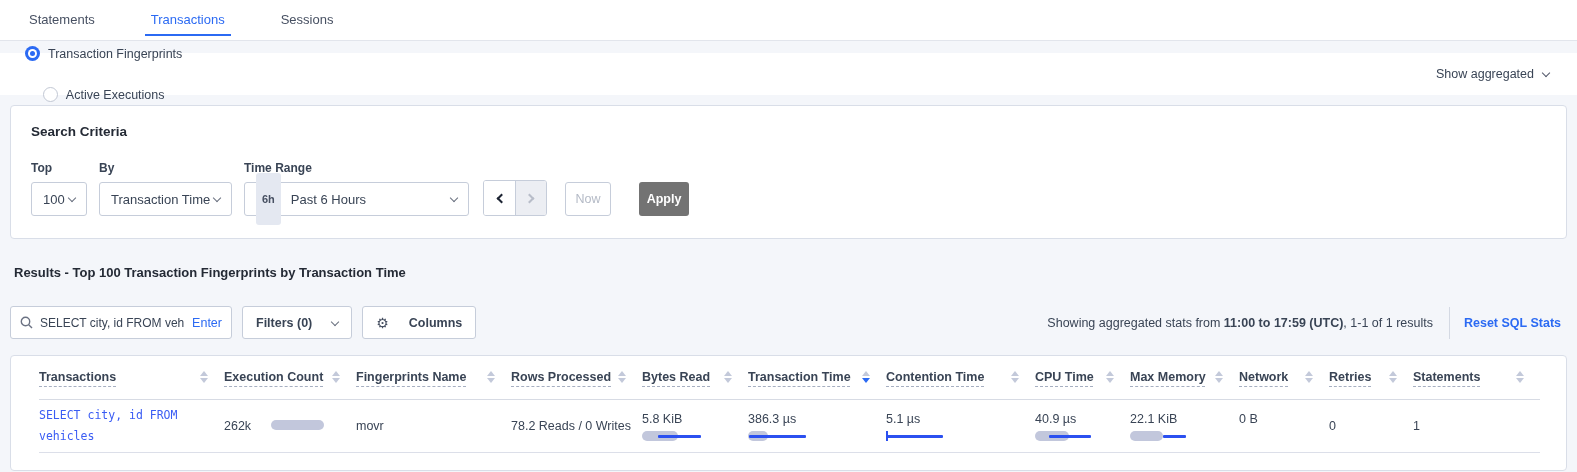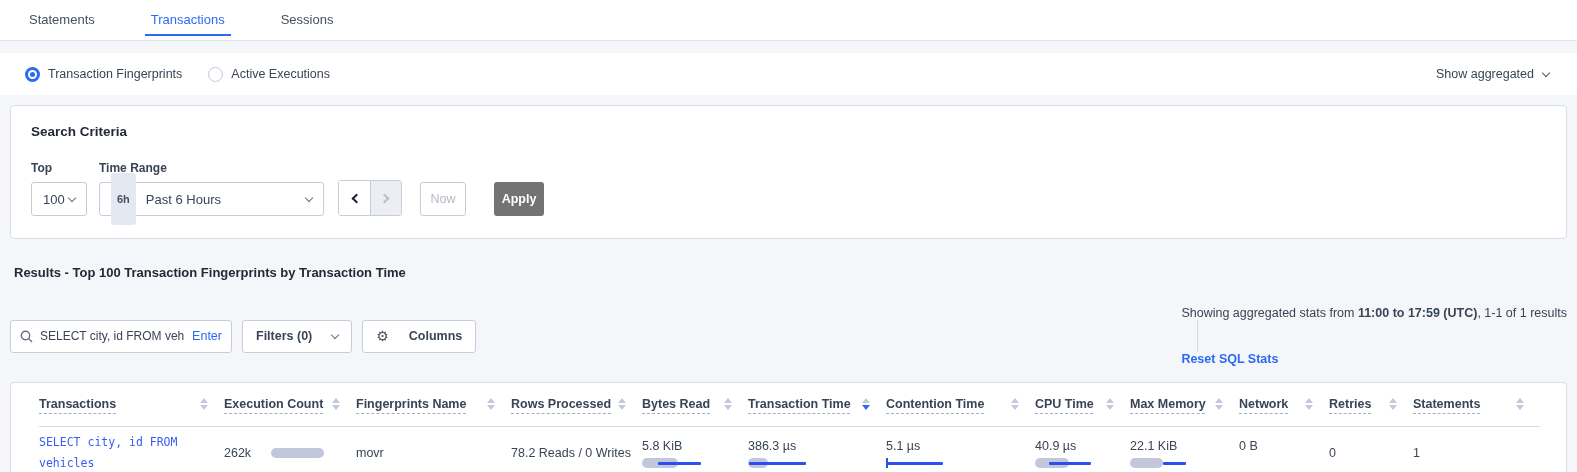--- a/index.html
+++ b/index.html
@@ -9,21 +9,21 @@
   
   .tabbar { background:#fff; padding:12px 0 0 0; border-bottom:1px solid #e2e5ec; }
   .tabbar-inner { display:flex; gap:44px; padding-left:23px; }
   .tab { font-size:13px; color:#475062; padding:0 6px 7px 6px; border-bottom:2px solid transparent;
     margin-bottom:4px; cursor:pointer; }
   .tab.active { color:#2b6af3; border-bottom-color:#2b6af3; font-weight:400; }
 
   
   .radio-strip { background:#fff; margin-top:12px; height:42px; display:flex; align-items:center;
     padding:0 28px 0 25px; justify-content:space-between; }
-  .radio-group { display:flex; align-items:center; gap:26px; }
+  .radio-group { display:flex; align-items:center; gap:26px;flex-direction:column; }
   .radio-opt { display:flex; align-items:center; gap:8px; font-size:12.5px; color:#394455; cursor:pointer; }
   .radio-circle { width:15px; height:15px; border-radius:50%; border:1px solid #c2c8d4; background:#fff; position:relative; }
   .radio-opt.selected .radio-circle { border:none; background:#2b6af3; }
   .radio-opt.selected .radio-circle::before { content:""; position:absolute; left:3px; top:3px; width:9px; height:9px;
     border-radius:50%; background:#fff; }
   .radio-opt.selected .radio-circle::after { content:""; position:absolute; left:5px; top:5px; width:5px; height:5px;
     border-radius:50%; background:#2b6af3; }
   .show-desc { display:flex; align-items:center; gap:9px; font-size:12.5px; color:#394455; cursor:pointer; }
 
   .chev { width:6px; height:6px; border-right:1.5px solid #53596a; border-bottom:1.5px solid #53596a;
@@ -61,42 +61,42 @@
   .toolbar { display:flex; align-items:center; margin:26px 10px 0 10px; }
   .search-box { width:222px; height:33px; border:1px solid #c6cdda; border-radius:3px; background:#fff;
     display:flex; align-items:center; padding:0 9px; gap:7px; }
   .search-box input { border:none; outline:none; flex:1; font-size:12px; color:#394455; min-width:0;
     font-family:"Liberation Sans", sans-serif; background:transparent; }
   .enter-link { font-size:12.5px; color:#2b6af3; cursor:pointer; }
   .tool-btn { height:33px; border:1px solid #c6cdda; border-radius:3px; background:#fff; display:flex;
     align-items:center; gap:20px; padding:0 13px; font-size:12.5px; font-weight:bold; color:#394455;
     margin-left:10px; cursor:pointer; }
   .gear { font-size:14px; color:#475062; font-weight:normal; line-height:1; }
-  .toolbar-right { margin-left:auto; display:flex; align-items:flex-start;flex-direction:column; }
+  .toolbar-right { margin-left:auto; display:flex; align-items:center; }
   .stats-text { font-size:12.5px; color:#394455; }
   .stats-text b { font-weight:bold; }
   .v-divider { width:1px; height:32px; background:#d4d9e3; margin:0 14px 0 16px; }
   .reset-link { font-size:12.5px; color:#2b6af3; font-weight:bold; cursor:pointer; margin-right:6px; white-space:nowrap; }
 
   
   .table-card { margin-top:16px; height:116px; padding:0 28px; overflow:hidden; }
   table { border-collapse:collapse; table-layout:fixed; width:1501px; }
   th, td { text-align:left; vertical-align:middle; padding:0; }
   thead th { height:43px; font-size:12.5px; font-weight:bold; color:#394455; border-bottom:1px solid #d7dbe4; }
   .th-inner { display:flex; align-items:center; justify-content:space-between; padding-right:16px; }
   .th-label { text-decoration:underline dashed #a6afc1; text-underline-offset:5px; text-decoration-thickness:1px;
     white-space:nowrap; cursor:pointer; }
   .sort { display:flex; flex-direction:column; gap:2px; cursor:pointer; }
   .sort .up   { width:0; height:0; border-left:4px solid transparent; border-right:4px solid transparent; border-bottom:5px solid #c3c9da; }
   .sort .down { width:0; height:0; border-left:4px solid transparent; border-right:4px solid transparent; border-top:5px solid #c3c9da; }
   th.sorted-desc .sort .down { border-top-color:#2b6af3; }
   tbody td { height:53px; font-size:12.5px; color:#394455; border-bottom:1px solid #dcdfe9; }
   .query-link { font-family:"DejaVu Sans Mono", monospace; font-size:11.5px; color:#3a5cf4; line-height:1.75;
     cursor:pointer; display:block; width:170px; }
-  .count-cell { display:flex; align-items:center; gap:20px; }
+  .count-cell { display:flex; gap:20px; }
   .bar-viz { position:relative; width:62px; height:12px; }
   .bar-band { position:absolute; top:1px; height:10px; border-radius:5px; background:#c2c7dc; }
   .bar-line { position:absolute; top:5px; height:3px; background:#2b50f0; border-radius:1px; }
   .bar-tick { position:absolute; top:1px; width:2px; height:10px; background:#2b50f0; }
   .val-bar { display:flex; flex-direction:column; gap:4px; padding-top:2px; }
   .num { white-space:nowrap; }
 </style>
 </head>
 <body>
 
@@ -125,20 +125,27 @@
   </div>
 </div>
 
 <div class="card criteria-card">
   <div class="criteria-title">Search Criteria</div>
   <div class="criteria-row">
     <div class="field">
       <div class="field-label">Top</div>
       <div class="select-box select-top">
         <span>100</span>
+        <span class="chev gray"></span>
+      </div>
+    </div>
+    <div class="field">
+      <div class="field-label">By</div>
+      <div class="select-box select-by">
+        <span>Transaction Time</span>
         <span class="chev gray"></span>
       </div>
     </div>
     <div class="field">
       <div class="field-label">Time Range</div>
       <div class="select-box select-time">
         <span class="time-left">
           <span class="time-badge">6h</span>
           <span>Past 6 Hours</span>
         </span>

